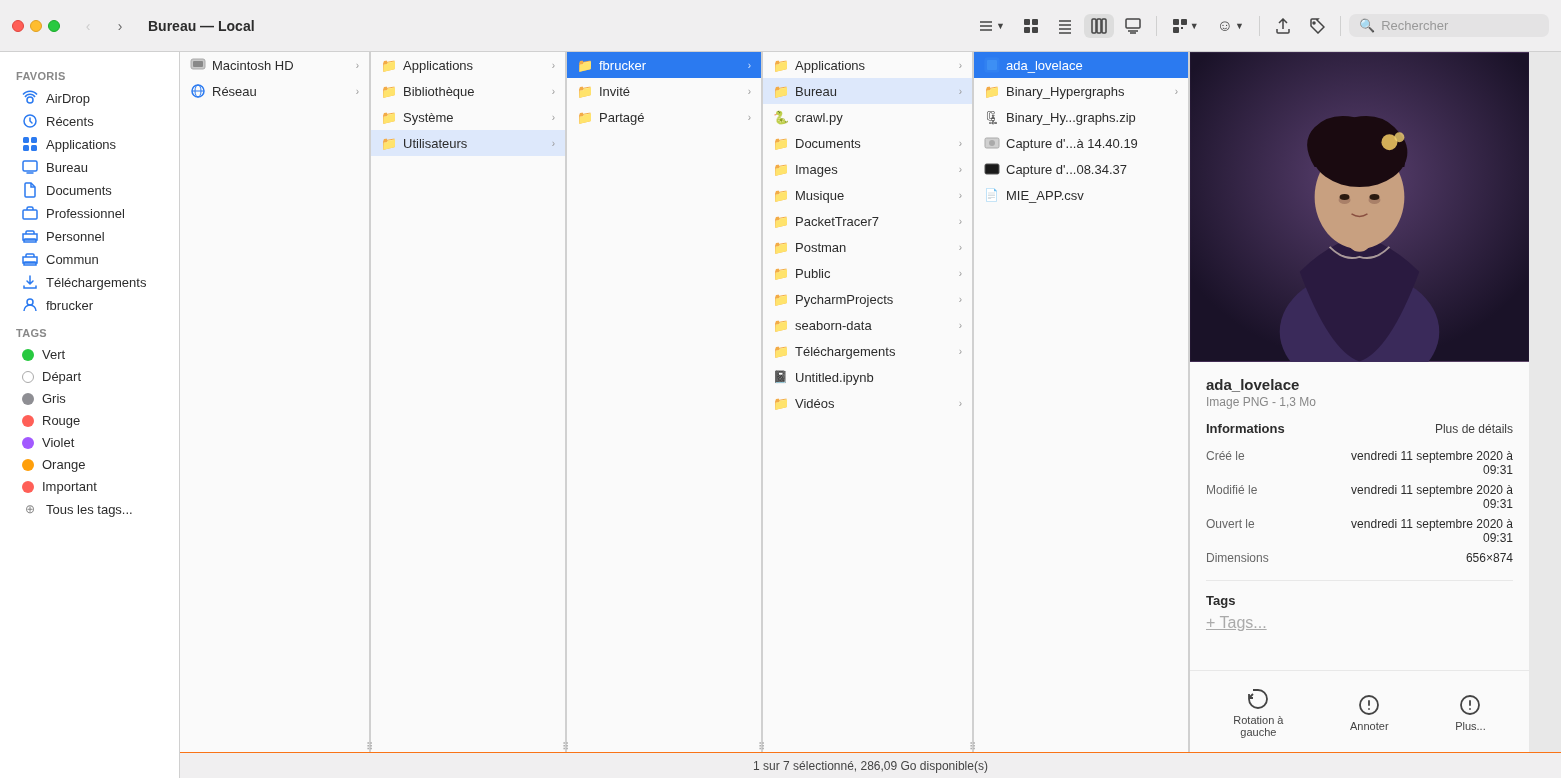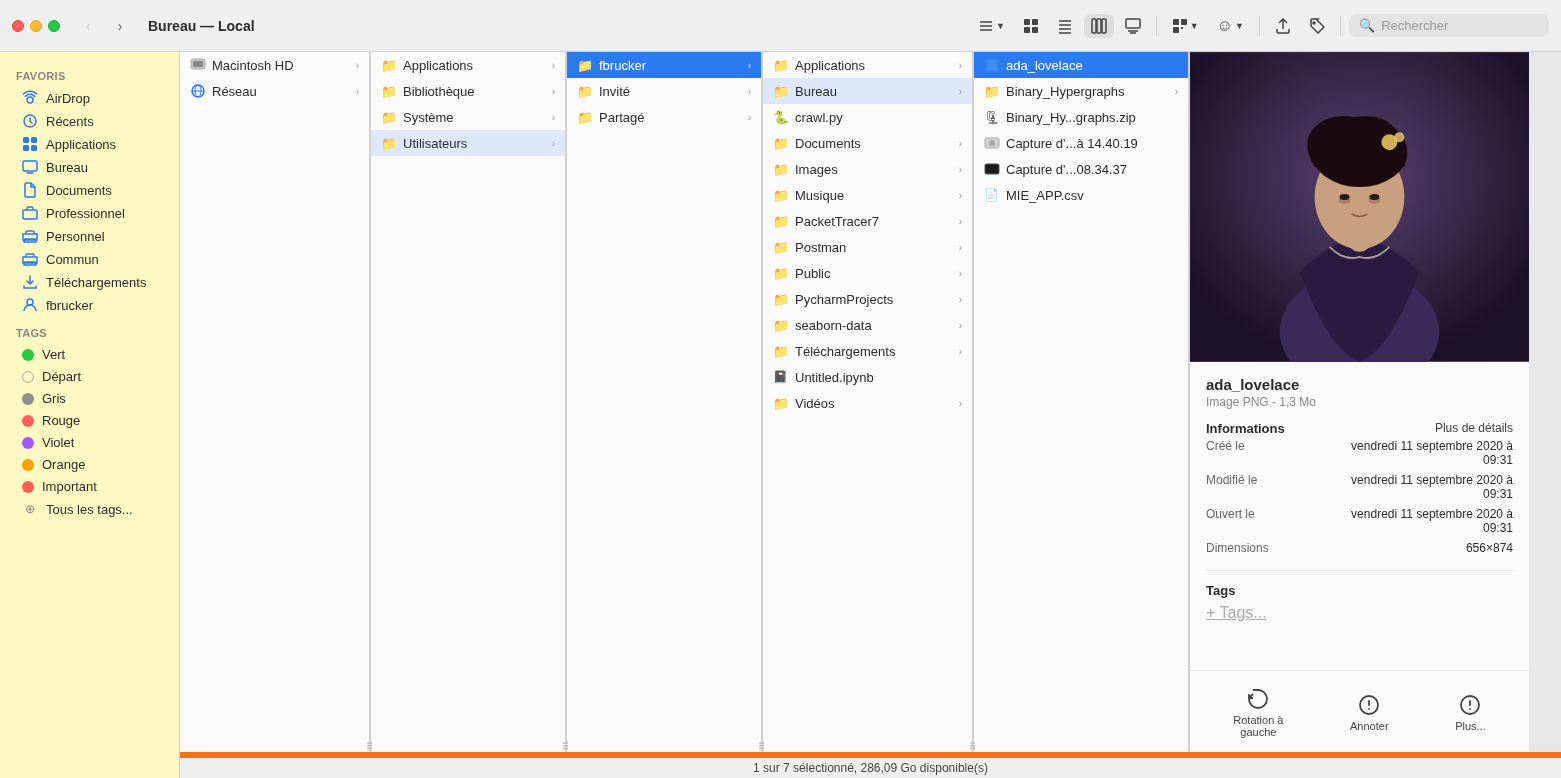--- a/index.html
+++ b/index.html
@@ -94,21 +94,21 @@
     
     .main-layout {
       display: flex;
       flex: 1;
       overflow: hidden;
     }
 
     
     .sidebar {
       width: 180px;
-      background: #fef9c3;
+      background: #ffffff;
       border-right: 1px solid #d0d0d0;
       padding: 8px 0;
       overflow-y: auto;
       flex-shrink: 0;
     }
     .sidebar-section-label {
       font-size: 11px;
       font-weight: 600;
       color: #888;
       padding: 10px 16px 4px 16px;
@@ -246,20 +246,22 @@
       margin-bottom: 2px;
     }
     .preview-filetype {
       font-size: 12px;
       color: #888;
       margin-bottom: 12px;
     }
     .info-header {
       display: flex;
       justify-content: space-between;
+      align-items: center;
+      margin-bottom: 10px;
     }
     .info-title {
       font-weight: 600;
       font-size: 13px;
       color: #2c2c2c;
     }
     .info-more {
       font-size: 12px;
       color: #404040;
       cursor: pointer;
@@ -315,21 +317,21 @@
     .preview-action-label {
       font-size: 11px;
       color: #444;
       text-align: center;
     }
 
     
     .status-bar {
       height: 26px;
       background: #f0eff0;
-      border-top: 6px solid #f97316;
+      border-top: 1px solid #f97316;
       display: flex;
       align-items: center;
       justify-content: center;
       font-size: 12px;
       color: #444;
       flex-shrink: 0;
     }
 
     
     .col-resizer {

